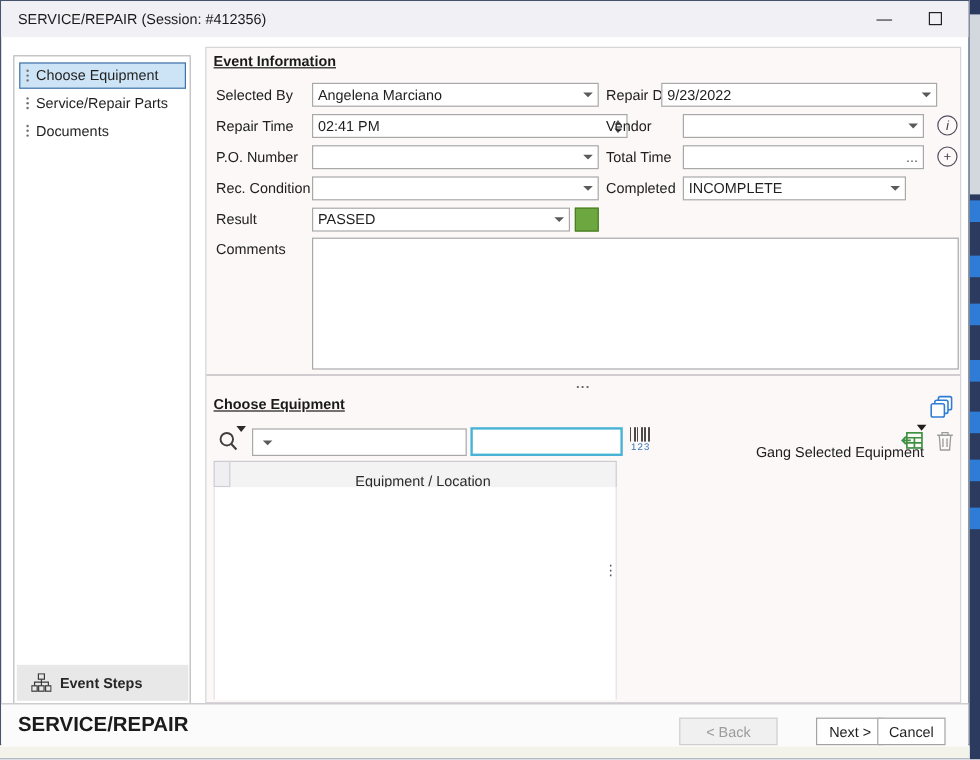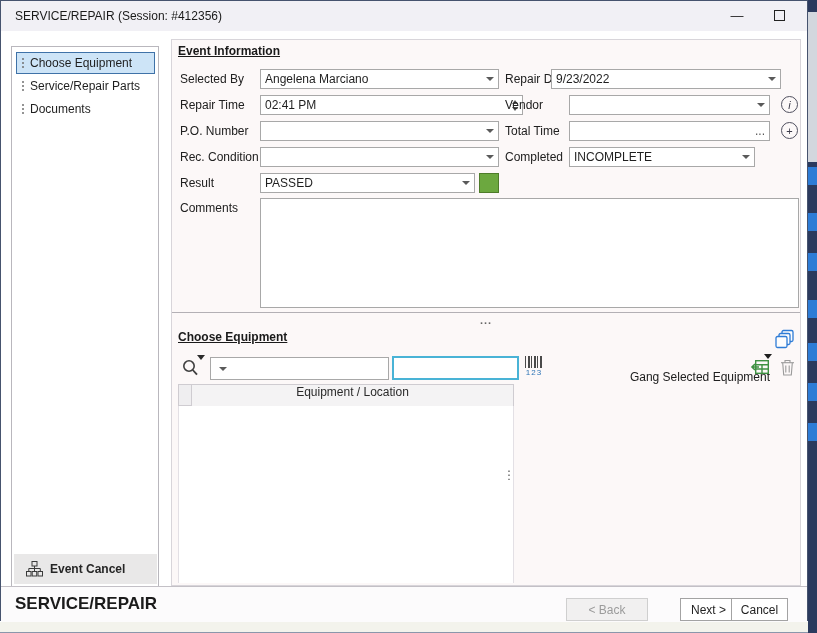--- a/index.html
+++ b/index.html
@@ -53,21 +53,21 @@
   .combo-cat { left:38px; top:317px; width:179px; height:23px; }
   .search-input { position:absolute; left:220px; top:316px; width:127px; height:24px; border:2px solid #49b3d6; background:#fff; font-family:"Liberation Sans",sans-serif; font-size:12px; padding:0 4px; outline:none; }
   .barcode { position:absolute; left:353px; top:316px; width:18px; text-align:center; }
   .barcode .bars { height:12px; background:repeating-linear-gradient(90deg,#4a4a4a 0 1px,transparent 1px 3px,#4a4a4a 3px 5px,transparent 5px 6px); }
   .barcode .digits { font-size:8px; color:#2e75b6; line-height:9px; letter-spacing:1px; }
   .assign-icon { position:absolute; left:578px; top:318px; }
   .assign-caret { position:absolute; left:592px; top:314px; width:0; height:0; border-left:4px solid transparent; border-right:4px solid transparent; border-top:5px solid #1e1e1e; }
   .trash-icon { position:absolute; left:608px; top:319px; }
 
   .tbl-rowsel { position:absolute; left:6px; top:344px; width:14px; height:22px; background:#efeef0; border:1px solid #cfccd1; }
-  .tbl-head { position:absolute; left:19px; top:344px; width:323px; height:34px; background:#f4f3f4; border:1px solid #cfccd1; display:flex; justify-content:center; font-size:12px; color:#2a2a2a; }
+  .tbl-head { position:absolute; left:19px; top:344px; width:323px; height:34px; background:#f4f3f4; border:1px solid #cfccd1; display:flex; align-items:center; justify-content:center; font-size:12px; color:#2a2a2a; }
   .tbl-body { position:absolute; left:6px; top:366px; width:336px; height:177px; background:#fff; border-left:1px solid #e3e0e5; border-right:1px solid #e3e0e5; }
 
   
   .footer { position:absolute; left:0; top:585px; width:100%; height:36px; background:#fcfbfc; border-top:1px solid #c3c0c6; }
   .footer-title { position:absolute; left:14px; top:7px; font-size:17px; font-weight:bold; color:#1b1b1b; }
   .btn { position:absolute; top:11px; height:23px; border:1px solid #a3a3a3; background:#fff; font-family:"Liberation Sans",sans-serif; font-size:12px; color:#1f1f1f; display:flex; align-items:center; justify-content:center; }
   .btn.disabled { background:#f1f0f0; color:#9b9b9b; border-color:#cfcfcf; }
 </style>
 </head>
 <body>
@@ -112,21 +112,21 @@
       <div class="event-steps">
         <svg width="17" height="16" viewBox="0 0 17 16">
             <g fill="none" stroke="#3a3a3a">
               <rect x="6" y="0.5" width="5" height="4.5"></rect>
               <rect x="0.5" y="10.5" width="4.5" height="4.5"></rect>
               <rect x="6.2" y="10.5" width="4.5" height="4.5"></rect>
               <rect x="12" y="10.5" width="4.5" height="4.5"></rect>
               <path d="M8.5 5v2.5M2.8 10.5V7.5h11.5v3M8.5 7.5v3"></path>
             </g>
           </svg>
-        <b>Event Cancel</b>
+        <b>Event Steps</b>
       </div>
     </div>
 
     <div class="panel">
 
       <div class="sect-title" style="left:6px; top:4px">Event Information</div>
 
       <span class="lbl" style="left:8px; top:32px">Selected By</span>
       <div class="field" style="left:88px; top:29px; width:239px">
         <span class="val">Angelena Marciano</span>

